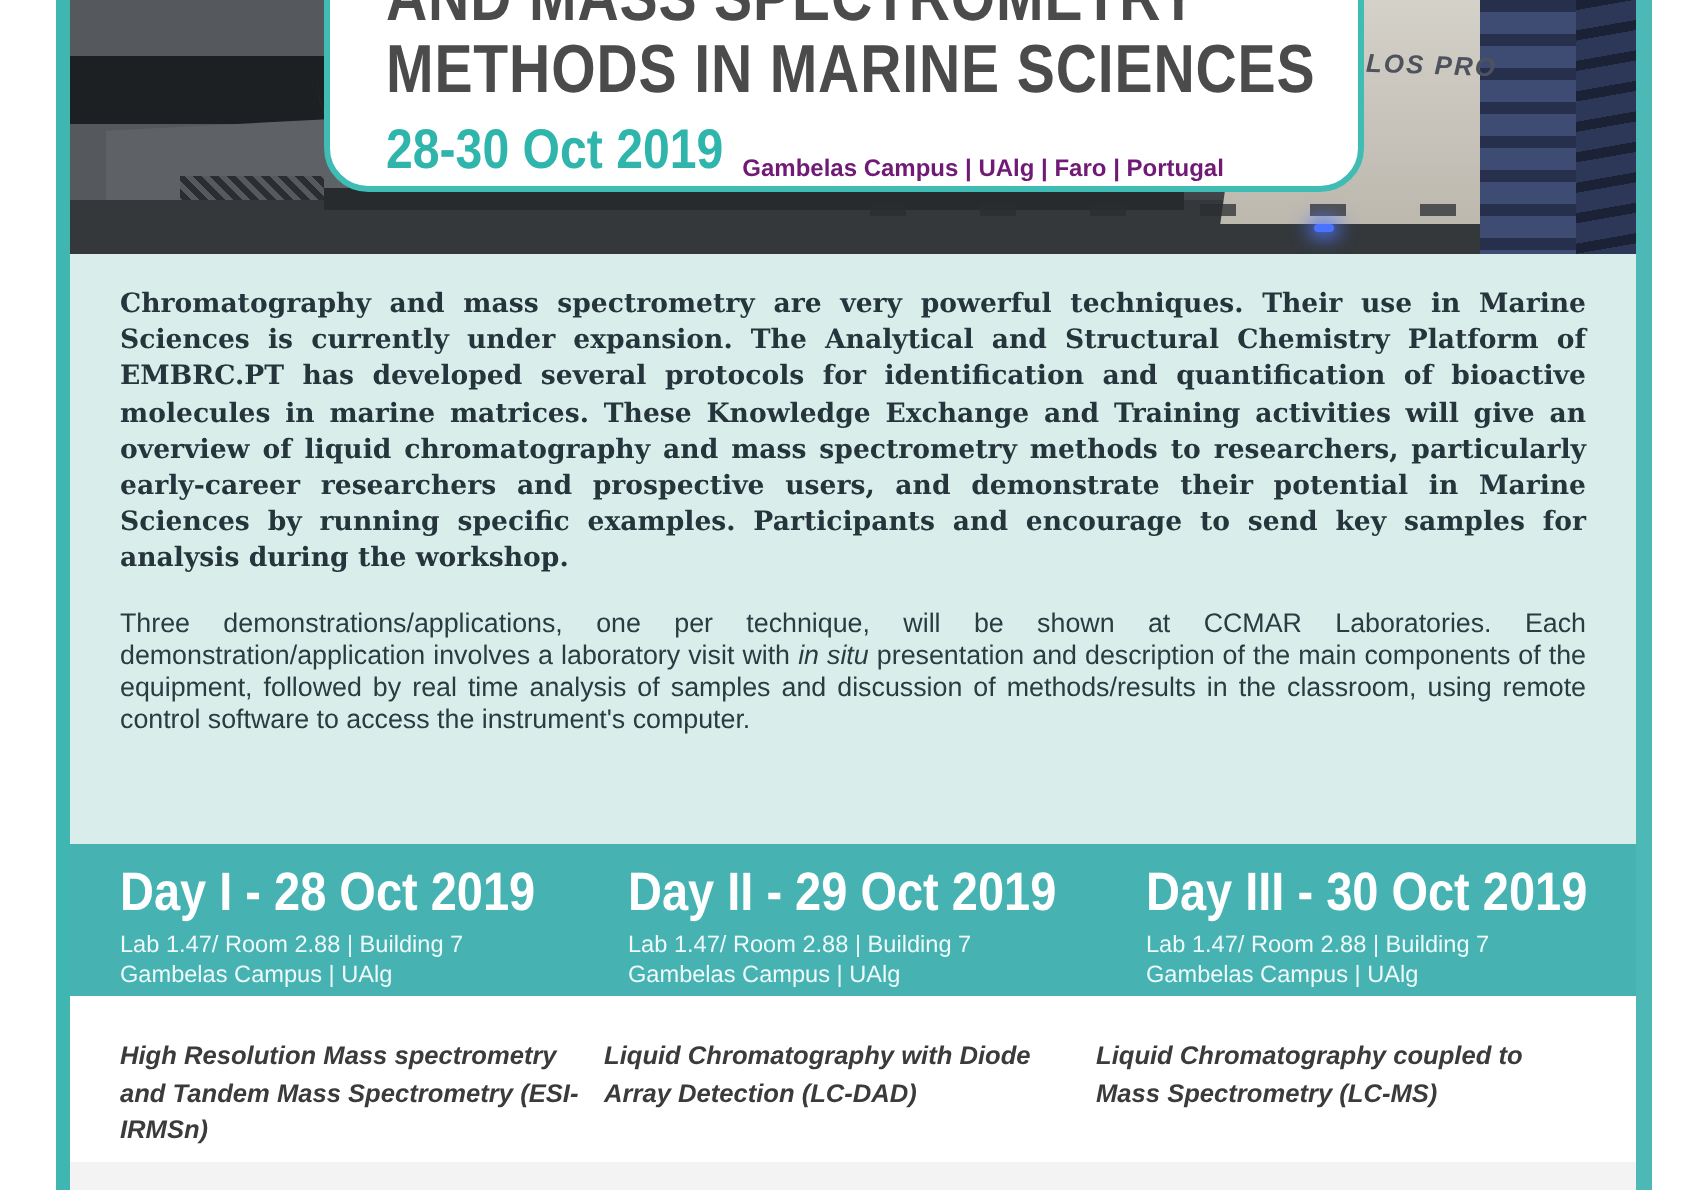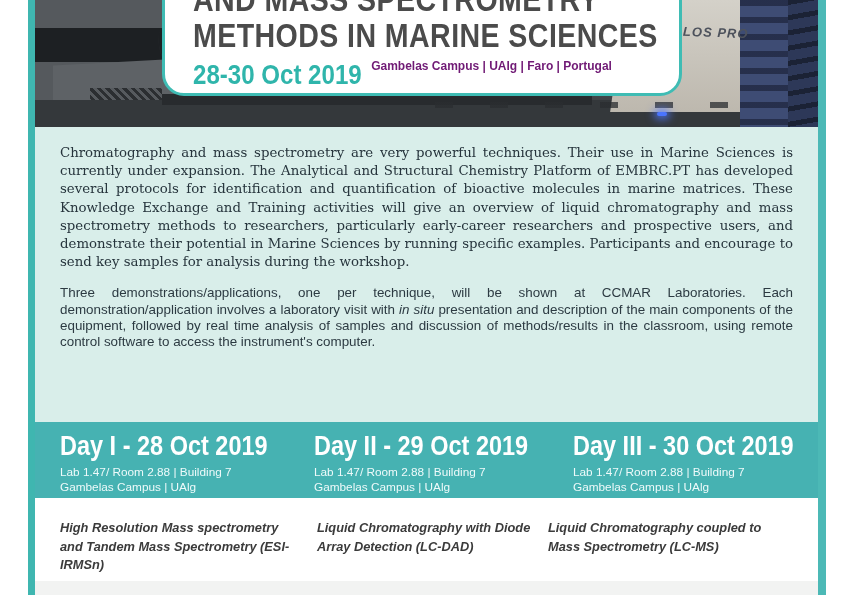--- a/index.html
+++ b/index.html
@@ -25,42 +25,42 @@
   .photo .bluecol{position:absolute;left:705px;top:0;width:48px;height:127px;background:#3e4c74;}
   .photo .bluecol:before{content:"";position:absolute;inset:0;background:repeating-linear-gradient(180deg,rgba(0,0,10,.38) 0 6px,transparent 6px 17px);}
   .photo .navy{position:absolute;left:753px;top:0;width:30px;height:127px;background:#2d3858;}
   .photo .navy:before{content:"";position:absolute;inset:0;background:repeating-linear-gradient(170deg,rgba(0,0,0,.4) 0 5px,transparent 5px 15px);}
   .photo .led{position:absolute;left:622px;top:112px;width:10px;height:4px;background:#4a74ff;box-shadow:0 0 9px 3px rgba(80,120,255,.85);border-radius:2px;}
   .photo .instr-label{position:absolute;left:648px;top:25px;font-style:italic;font-weight:bold;font-size:13px;color:#4d525c;letter-spacing:1px;transform:rotate(2deg);}
 
   
   .title-card{left:162px;top:-26px;width:520px;height:122px;background:#ffffff;border:3px solid #3fbcb4;border-radius:22px;box-sizing:border-box;padding:4px 0 0 28px;z-index:5;}
   .title-line{font-weight:bold;color:#4b4b4b;font-size:34px;line-height:36px;letter-spacing:.5px;transform:scaleX(.84);transform-origin:left;white-space:nowrap;}
-  .date-row{display:flex;align-items:flex-start;margin-top:6px;}
+  .date-row{display:flex;align-items:flex-end;margin-top:6px;}
   .dates{font-weight:bold;color:#2fb5ab;font-size:28px;transform:scaleX(.86);transform-origin:left;white-space:nowrap;}
   .location{font-weight:bold;color:#701a75;font-size:12px;margin-left:-18px;white-space:nowrap;}
 
   
   .intro{left:35px;top:127px;width:783px;height:295px;background:#d9eeea;box-sizing:border-box;padding:17px 25px 0 25px;}
-  .p1{font-family:"DejaVu Serif",serif;font-weight:normal;font-size:13.3px;line-height:18.2px;color:#26343c;text-align:justify;margin:0;}
+  .p1{font-family:"DejaVu Serif",serif;font-weight:bold;font-size:13.3px;line-height:18.2px;color:#26343c;text-align:justify;margin:0;}
   .p2,.p3{font-family:"Liberation Sans",sans-serif;font-size:13.4px;line-height:16.2px;color:#2c3a42;text-align:justify;margin:14px 0 0 0;}
   .p3 i{font-style:italic;}
 
   
   .day-band{left:35px;top:422px;width:783px;height:76px;background:#46b2b2;}
   .day-col{position:absolute;top:9px;color:#ffffff;}
   .day-col.c1{left:25px;} .day-col.c2{left:279px;} .day-col.c3{left:538px;}
   .day-title{font-weight:bold;font-size:27px;line-height:30px;transform:scaleX(.87);transform-origin:left;white-space:nowrap;}
   .day-sub{font-weight:normal;font-size:11.8px;line-height:15px;color:#eefafa;margin-top:4px;white-space:nowrap;}
   .day-sub div{white-space:nowrap;}
 
   
   .courses{left:35px;top:503px;width:783px;height:78px;background:#ffffff;}
   .course{position:absolute;top:16px;width:235px;font-weight:bold;font-size:12.8px;line-height:18.5px;color:#3b3b3b;font-style:italic;}
-  .course.c1{left:25px;} .course.c2{left:267px;margin-left:15px;} .course.c3{left:513px;}
+  .course.c1{left:25px;} .course.c2{left:267px;} .course.c3{left:513px;}
 
   .footer-strip{left:35px;top:581px;width:783px;height:14px;background:#f2f3f2;}
 </style>
 </head>
 <body>
 
 <div class="edge left"></div>
 <div class="edge right"></div>
 
 <div class="abs photo">

